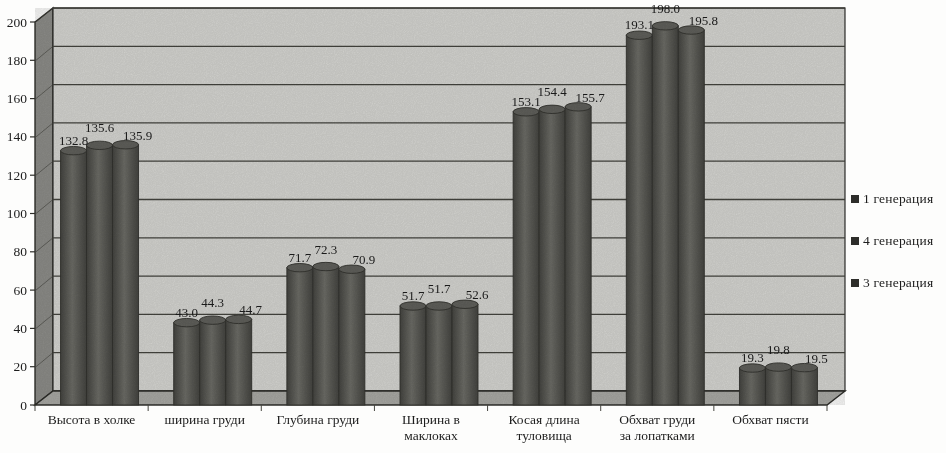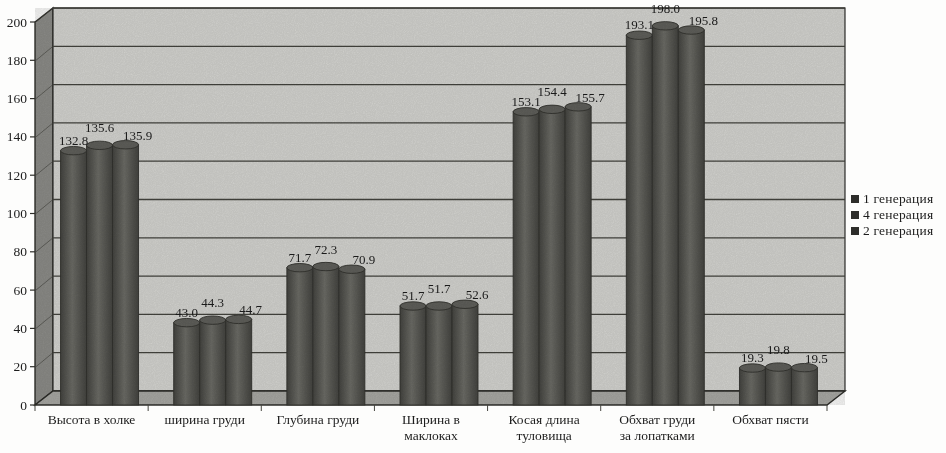--- a/index.html
+++ b/index.html
@@ -2,21 +2,21 @@
 <html><head>
 <meta charset="utf-8">
 <style>
   html,body{margin:0;padding:0;background:#ffffff;}
   .page{
     position:relative;width:946px;height:453px;background:#fdfdfc;overflow:hidden;
     font-family:"Liberation Serif", serif;
   }
   svg text{font-family:"Liberation Serif", serif;}
   .legend{
-    position:absolute;left:851px;top:191px;display:flex;flex-direction:column;gap:0;
+    position:absolute;left:851px;top:191px;display:flex;flex-direction:column;gap:26px;
   }
   .legend-item{display:flex;align-items:center;gap:4px;white-space:nowrap;}
   .legend-marker{width:8px;height:8px;flex:0 0 auto;}
   .legend-label{font-size:13.5px;color:#1d1d1d;letter-spacing:0.2px;}
 </style>
 </head>
 <body>
 
 <div class="page">
 
@@ -164,17 +164,17 @@
     <div class="legend-item">
       <span class="legend-marker" style="background: rgb(45, 45, 42);"></span>
       <span class="legend-label">1 генерация</span>
     </div>
     <div class="legend-item">
       <span class="legend-marker" style="background: rgb(45, 45, 42);"></span>
       <span class="legend-label">4 генерация</span>
     </div>
     <div class="legend-item">
       <span class="legend-marker" style="background: rgb(45, 45, 42);"></span>
-      <span class="legend-label">2 генерация</span>
+      <span class="legend-label">3 генерация</span>
     </div>
   </div>
 
 </div>
 
 </body></html>

